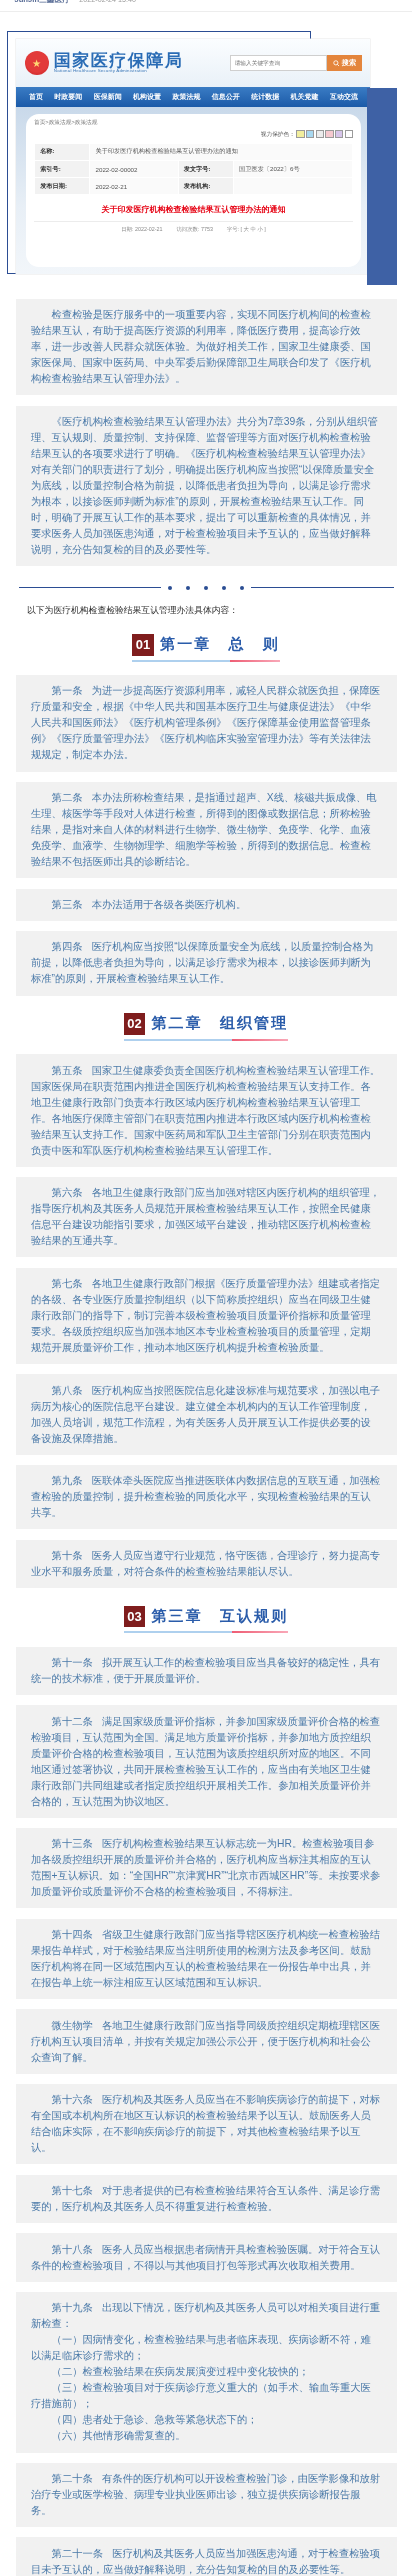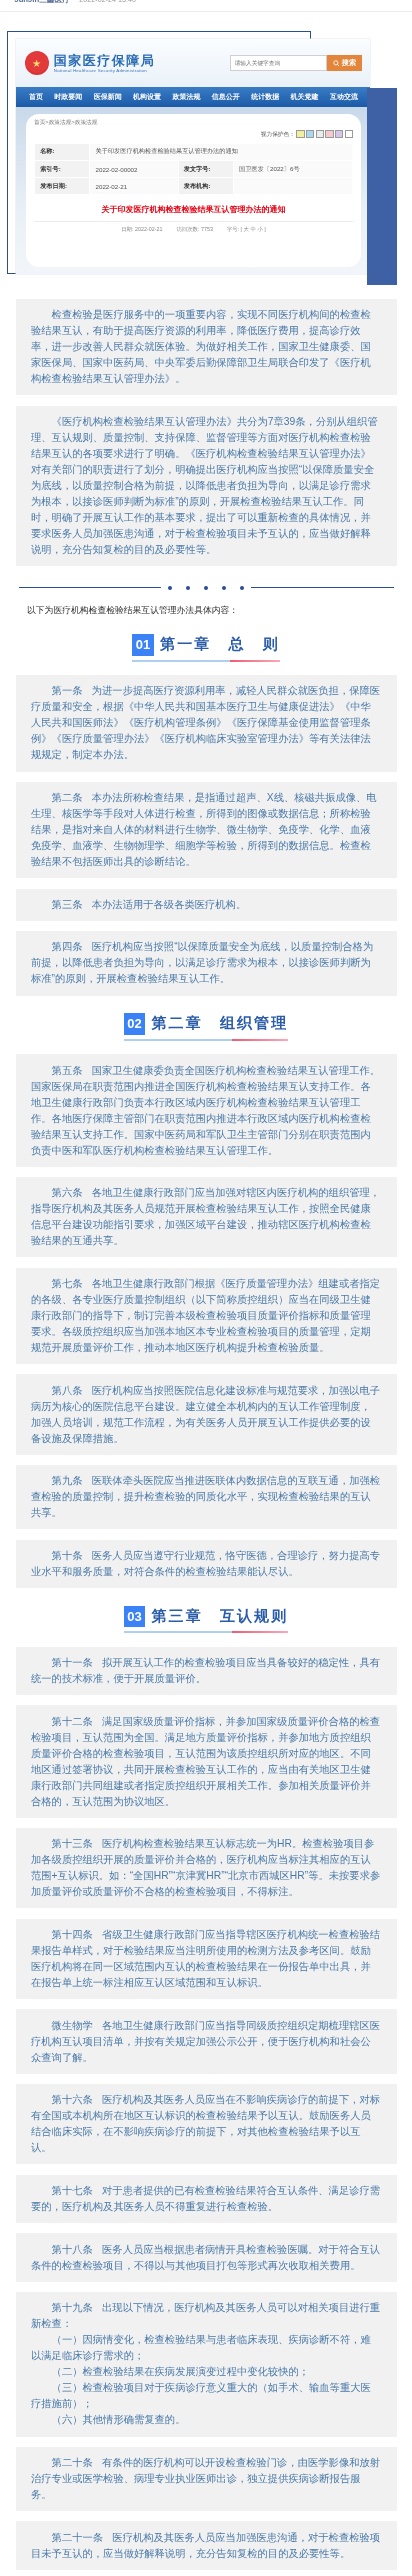--- a/index.html
+++ b/index.html
@@ -13,21 +13,21 @@
 
   
   .shot-wrap{position:relative;height:264px;margin:9.3px 6.2px 0;}
   .shot-frame{position:absolute;left:1px;top:9.3px;width:302px;height:241px;border:1.5px solid #2b4d93;background:transparent;z-index:0;}
   .shot-bar{position:absolute;left:361px;top:66px;width:30px;height:197px;background:#3e61a5;z-index:2;}
   .shot-page{position:absolute;left:10.3px;top:17.5px;width:354px;height:235px;background:#fff;z-index:1;box-shadow:0 0 0 0.5px #e7e7e7;overflow:hidden;}
 
   .site-header{height:48px;display:flex;align-items:center;padding:0 8.2px;background:linear-gradient(180deg,#fbfdff 0%,#e9f1f8 100%);}
   .emblem{width:24px;height:24px;border-radius:50%;background:radial-gradient(circle at 50% 42%,#e23a3a 58%,#c01f24 100%);display:flex;align-items:center;justify-content:center;color:#ffd873;font-size:10.3px;flex:0 0 auto;}
   .site-title-block{margin-left:5.2px;}
-  .site-title{color:#2a6cb5;font-size:13px;font-weight:bold;letter-spacing:1.5px;line-height:15.5px;}
+  .site-title{color:#2a6cb5;font-size:17px;font-weight:bold;letter-spacing:1.5px;line-height:15.5px;}
   .site-sub{color:#3c78b8;font-size:4.4px;letter-spacing:0.2px;}
   .search-box{margin-left:auto;display:flex;align-items:center;padding-left:40px;}
   .search-input{width:87px;height:14.4px;border:0.5px solid #cfcfcf;background:#fff;font-size:5.7px;padding:0 4.1px;color:#333;outline:none;}
   .search-btn{height:15.5px;padding:0 6.2px;background:#e4853c;color:#fff;border:none;font-size:7.2px;font-weight:bold;display:flex;align-items:center;gap:2.1px;cursor:pointer;}
 
   .site-nav{height:19.6px;background:linear-gradient(180deg,#3a7cc4 0%,#1b5aa8 100%);display:flex;align-items:center;justify-content:space-between;padding:0 12.4px;}
   .site-nav span{color:#fff;font-size:7px;font-weight:bold;white-space:nowrap;cursor:pointer;}
 
   .site-body{height:167px;background:linear-gradient(180deg,#c9d9ea 0%,#e8eff6 60%,#f2f6fa 100%);padding:7.2px 9.3px;box-sizing:border-box;}
   .panel{background:#fff;height:100%;box-sizing:border-box;padding:5.2px 8.2px;border-radius:13px;}
@@ -54,21 +54,21 @@
   
   .dots-divider{display:flex;align-items:center;margin:19.6px 18.5px 0;}
   .dline{flex:1;height:1px;background:#2b4d93;}
   .dot{width:4.6px;height:4.6px;border-radius:50%;background:#2b4d93;margin:0 6.7px;flex:0 0 auto;}
   .note{margin:14.4px 15.5px 2.1px 27px;font-size:8.8px;color:#2b2b2b;}
 
   
   .chap{text-align:center;margin:17.5px 0 13.4px;}
   .chap-inner{display:inline-block;}
   .chap-row{display:flex;align-items:center;justify-content:center;}
-  .chap-no{background:#3b82f6;color:#fff;width:21.6px;height:21.6px;line-height:21.6px;font-size:13px;font-weight:bold;text-align:center;flex:0 0 auto;}
+  .chap-no{background:#7f1d1d;color:#fff;width:21.6px;height:21.6px;line-height:21.6px;font-size:13px;font-weight:bold;text-align:center;flex:0 0 auto;}
   .chap-title{color:#2a5caa;font-size:15px;font-weight:bold;letter-spacing:2.1px;margin-left:6.2px;white-space:nowrap;}
   .chap-bar{height:2.1px;margin-top:4.1px;background:linear-gradient(to right,#aed0ee 0%,#aed0ee 66%,#ee5d74 66%,#f9a8b8 100%);}
 </style>
 </head>
 <body>
 
 <div class="wx-head">
   <div class="wx-head-inner">
     <span class="wx-account">JunJin三鑫医疗</span>
     <span class="wx-date">2022-02-24 15:40</span>
@@ -236,20 +236,21 @@
     <p><span class="num">第十七条</span><span>对于患者提供的已有检查检验结果符合互认条件、满足诊疗需要的，医疗机构及其医务人员不得重复进行检查检验。</span></p>
   </div>
 <div class="gbox">
     <p><span class="num">第十八条</span><span>医务人员应当根据患者病情开具检查检验医嘱。对于符合互认条件的检查检验项目，不得以与其他项目打包等形式再次收取相关费用。</span></p>
   </div>
 <div class="gbox">
   <p><span class="num">第十九条</span><span>出现以下情况，医疗机构及其医务人员可以对相关项目进行重新检查：</span></p>
   <p>（一）因病情变化，检查检验结果与患者临床表现、疾病诊断不符，难以满足临床诊疗需求的；</p>
   <p>（二）检查检验结果在疾病发展演变过程中变化较快的；</p>
   <p>（三）检查检验项目对于疾病诊疗意义重大的（如手术、输血等重大医疗措施前）；</p>
+  <p>（四）患者处于急诊、急救等紧急状态下的；</p>
   <p>（六）其他情形确需复查的。</p>
 </div>
 <div class="gbox">
     <p><span class="num">第二十条</span><span>有条件的医疗机构可以开设检查检验门诊，由医学影像和放射治疗专业或医学检验、病理专业执业医师出诊，独立提供疾病诊断报告服务。</span></p>
   </div>
 <div class="gbox">
     <p><span class="num">第二十一条</span><span>医疗机构及其医务人员应当加强医患沟通，对于检查检验项目未予互认的，应当做好解释说明，充分告知复检的目的及必要性等。</span></p>
   </div>
 
 

